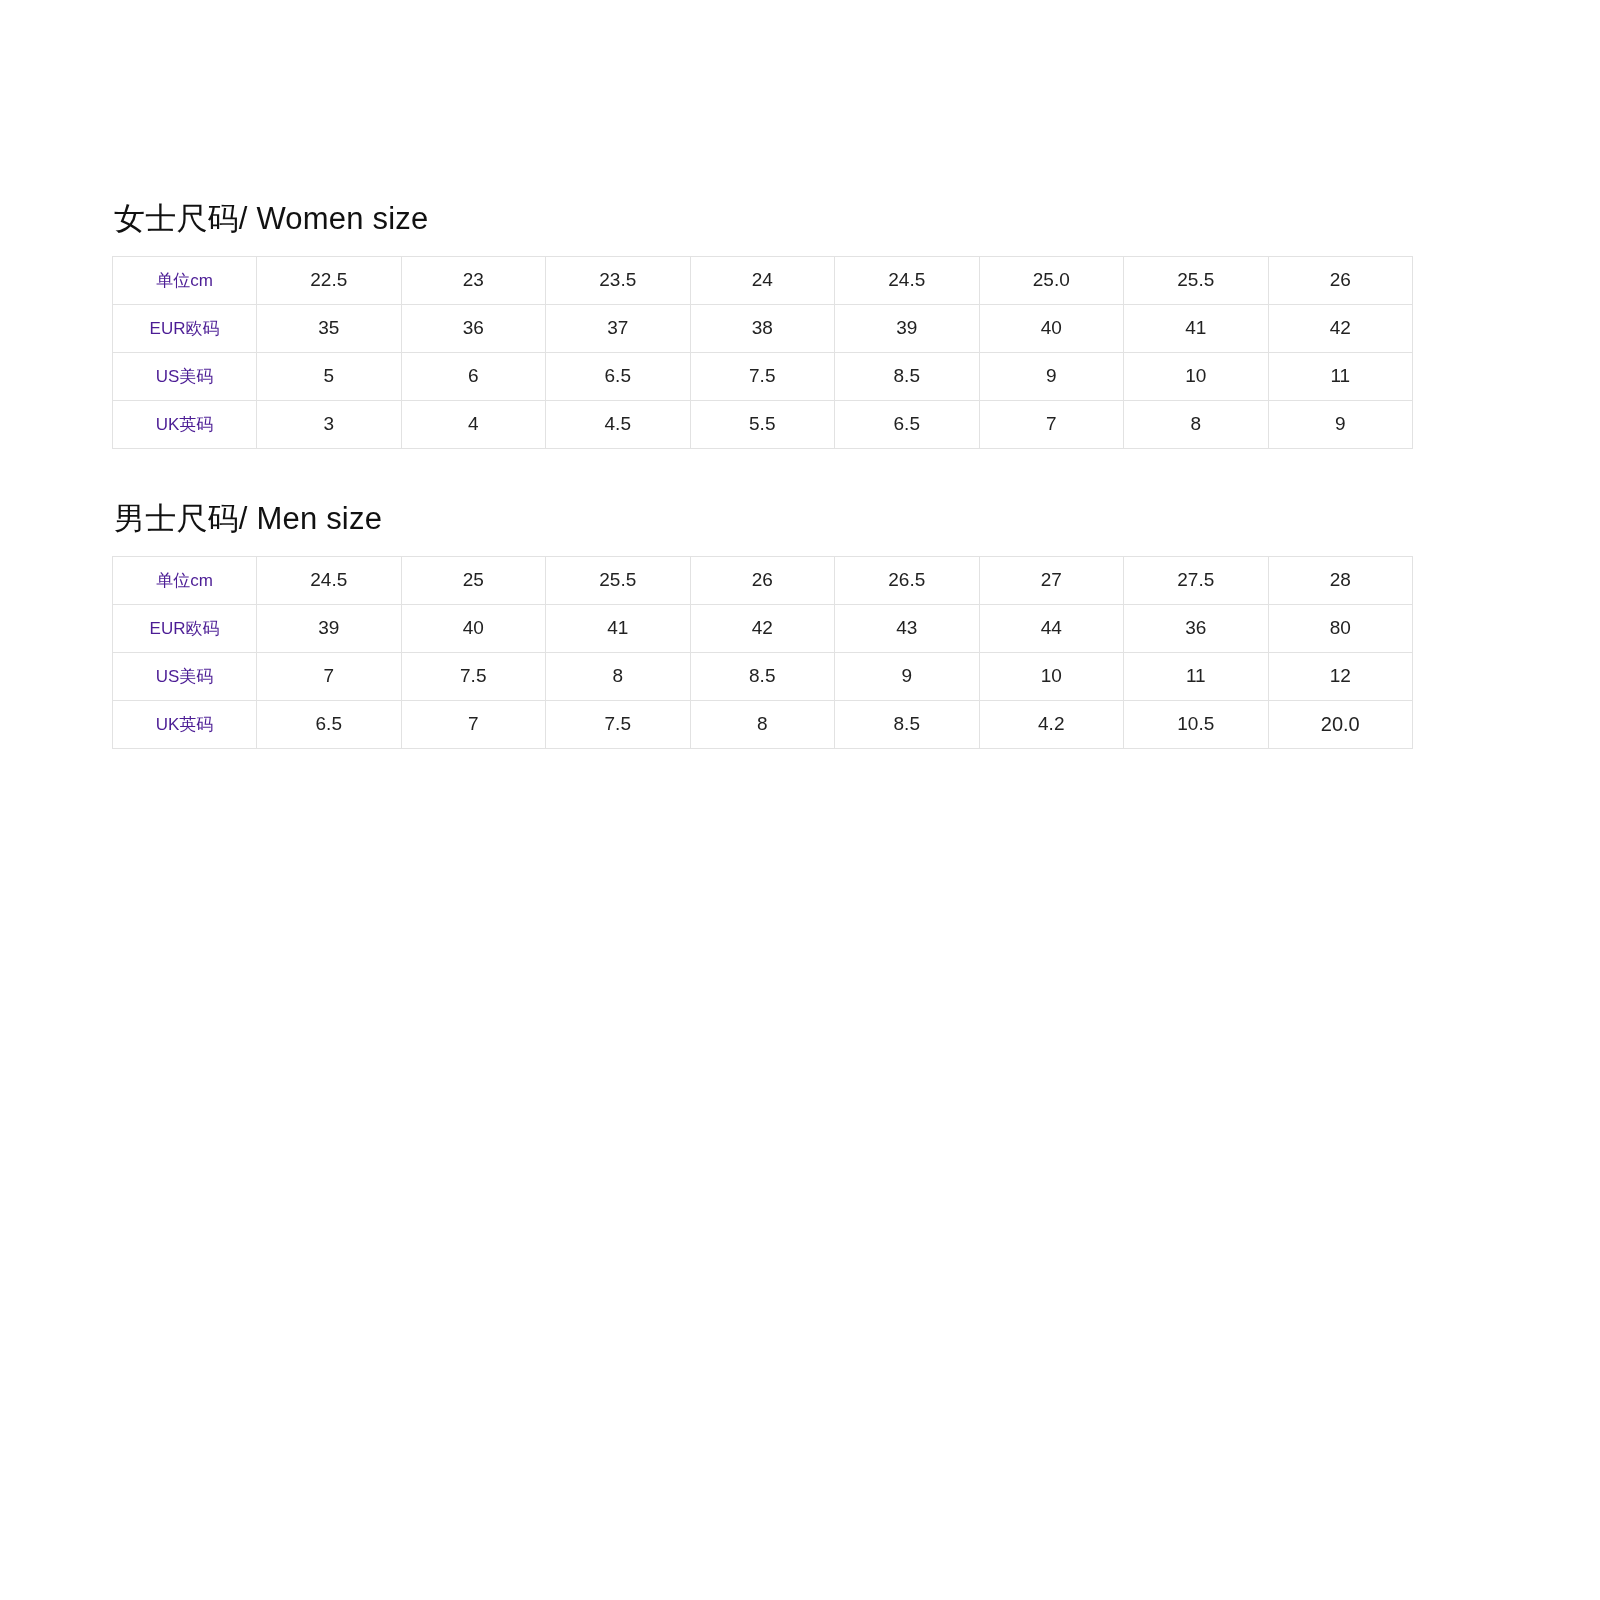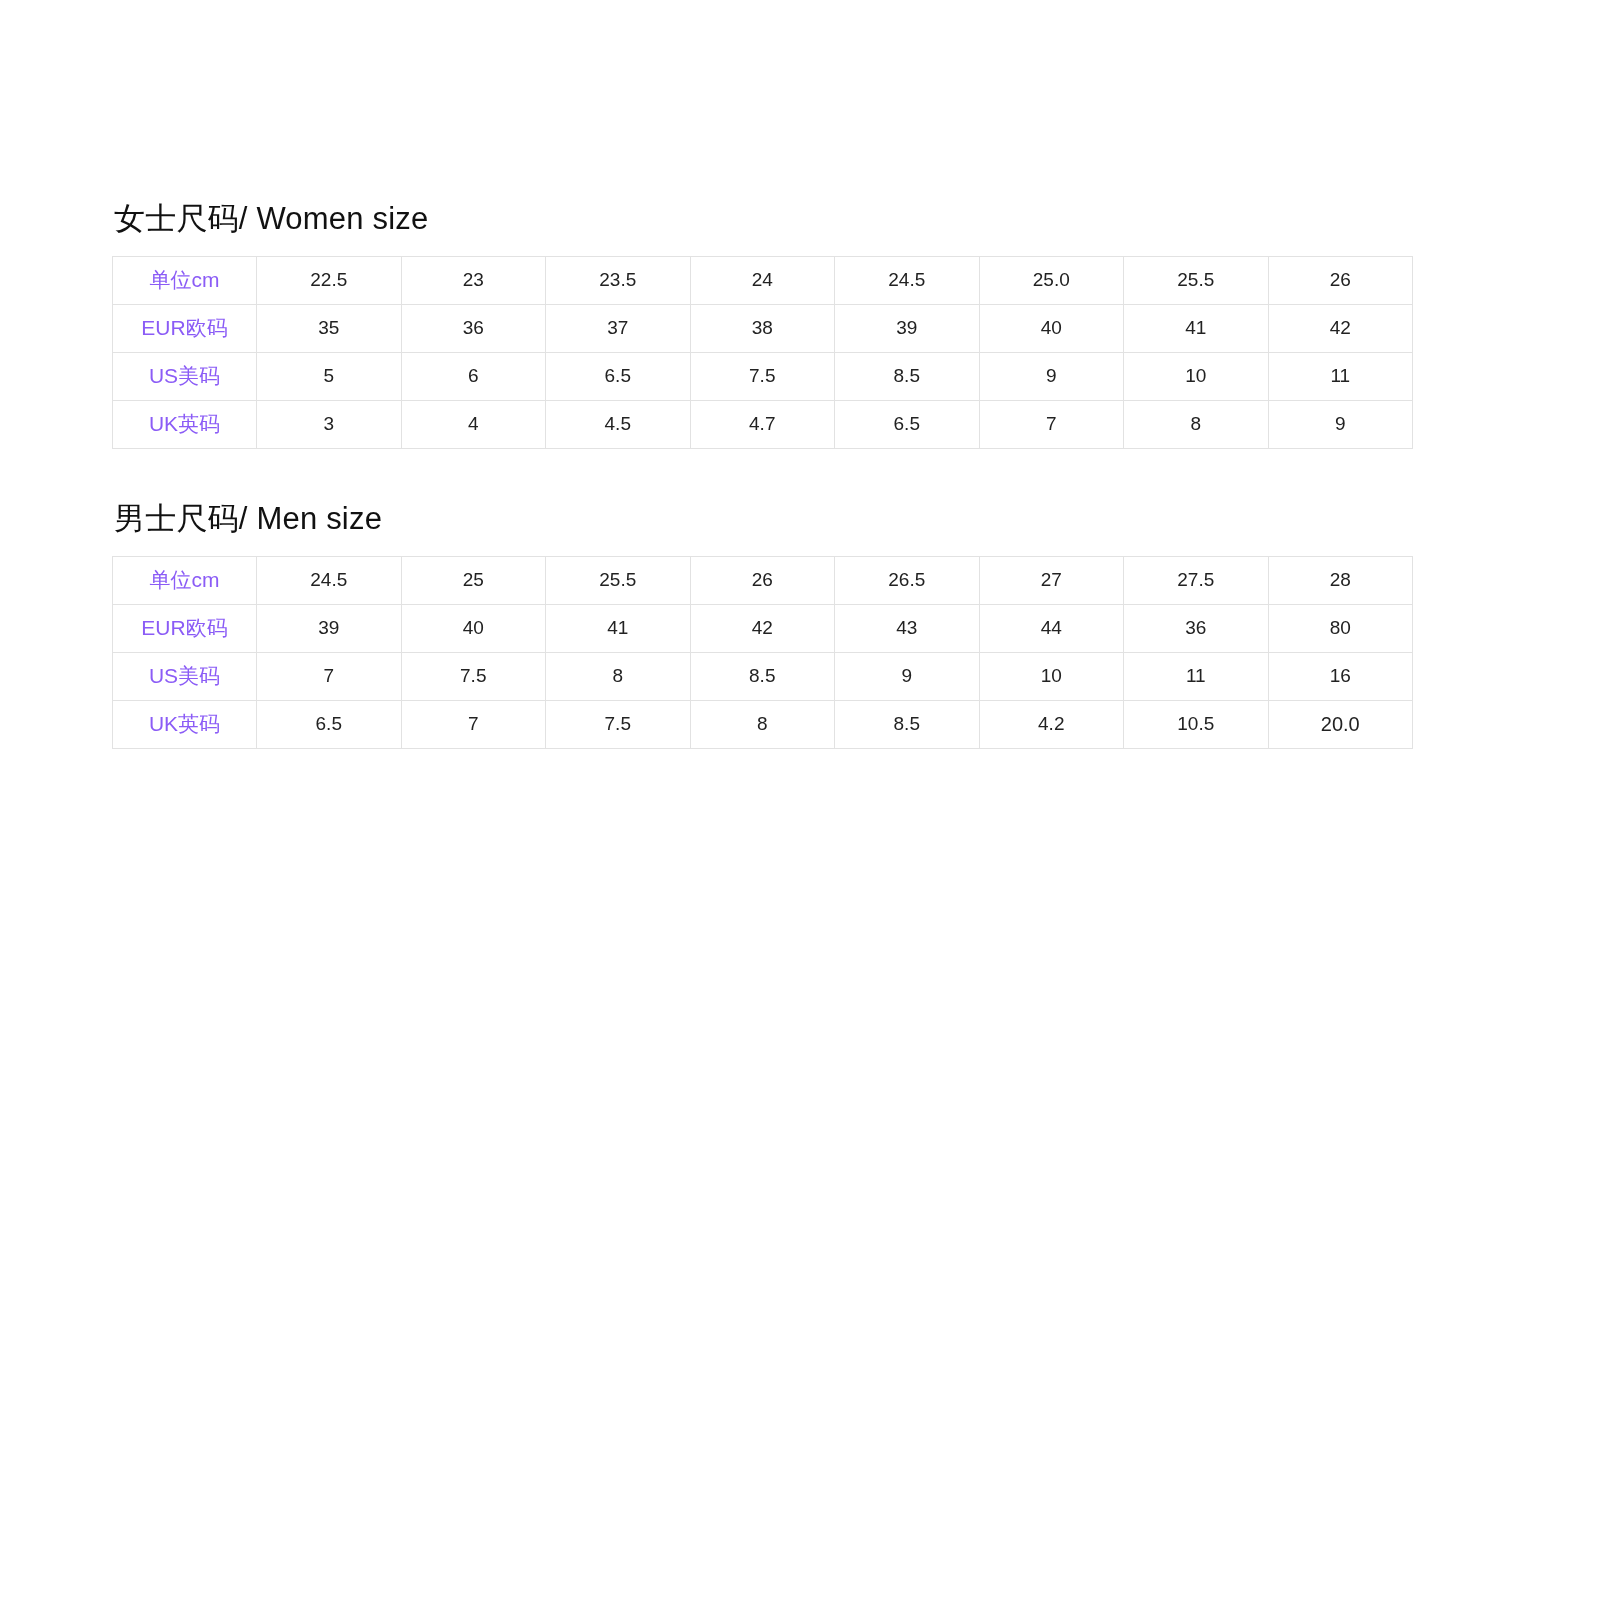--- a/index.html
+++ b/index.html
@@ -50,22 +50,22 @@
     text-align: center;
     vertical-align: middle;
     font-size: 19px;
     font-weight: 400;
     color: #222222;
     padding: 0 4px;
     box-sizing: border-box;
     white-space: nowrap;
   }
   table.size-table td.row-label {
-    font-size: 21px;
-    color: #8b5cf6;
+    font-size: 17px;
+    color: #4c1d95;
   }
   table.size-table tr td.val-strong {
     font-size: 20px;
   }
 </style>
 </head>
 <body>
 
 <div class="page">
 
@@ -115,21 +115,21 @@
           <td>8.5</td>
           <td>9</td>
           <td>10</td>
           <td>11</td>
         </tr>
         <tr>
           <td class="row-label">UK英码</td>
           <td>3</td>
           <td>4</td>
           <td>4.5</td>
-          <td>4.7</td>
+          <td>5.5</td>
           <td>6.5</td>
           <td>7</td>
           <td>8</td>
           <td>9</td>
         </tr>
       </tbody>
     </table>
   </div>
 
   <div class="block">
@@ -171,21 +171,21 @@
         </tr>
         <tr>
           <td class="row-label">US美码</td>
           <td>7</td>
           <td>7.5</td>
           <td>8</td>
           <td>8.5</td>
           <td>9</td>
           <td>10</td>
           <td>11</td>
-          <td>16</td>
+          <td>12</td>
         </tr>
         <tr>
           <td class="row-label">UK英码</td>
           <td>6.5</td>
           <td>7</td>
           <td>7.5</td>
           <td>8</td>
           <td>8.5</td>
           <td>4.2</td>
           <td>10.5</td>

